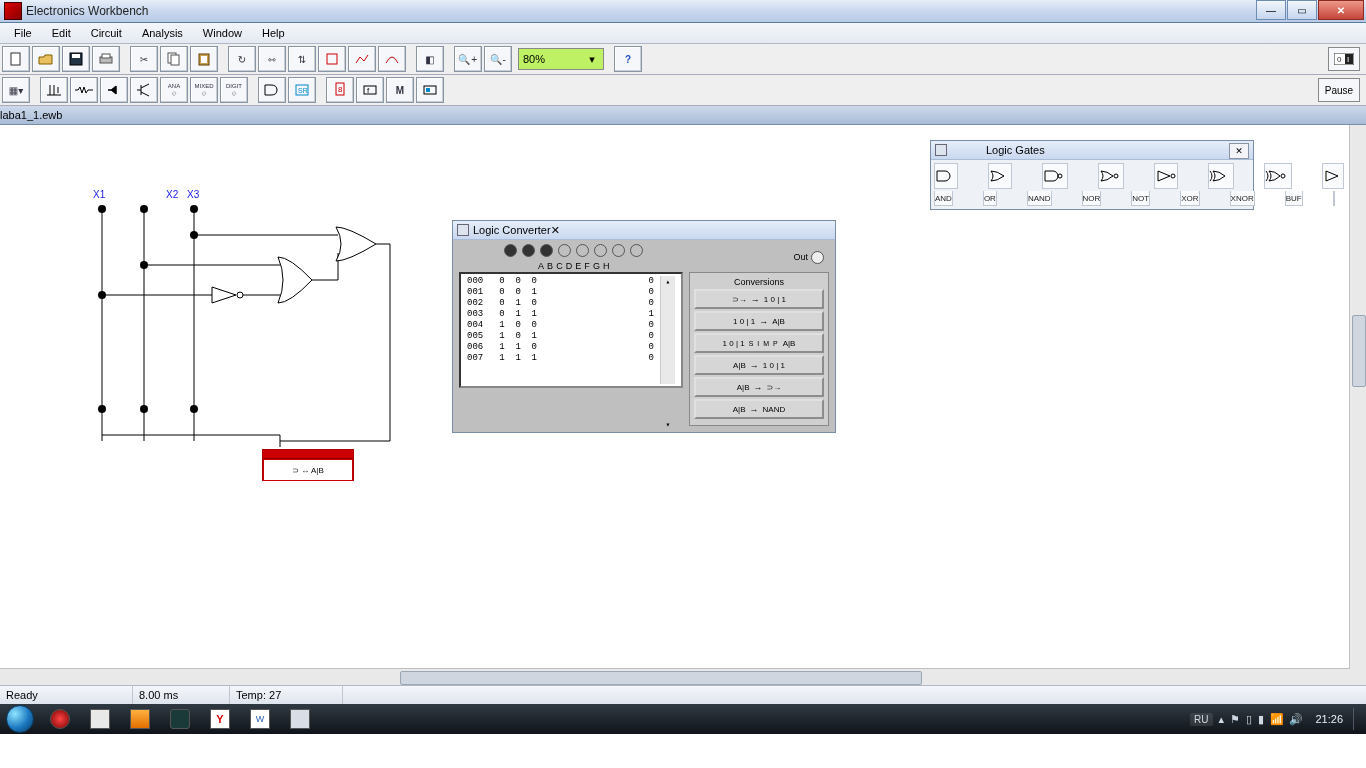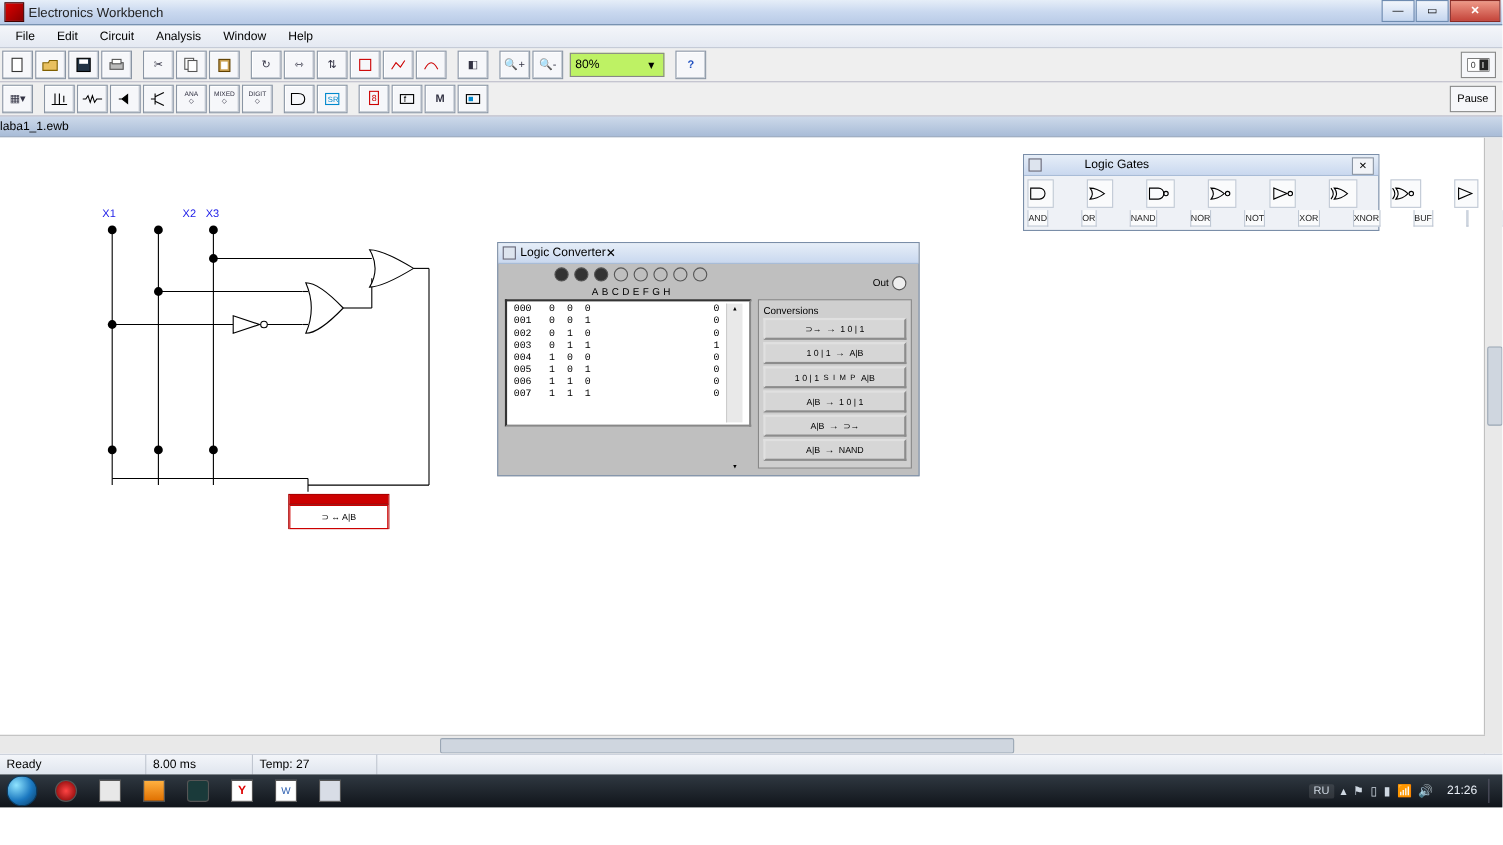--- a/index.html
+++ b/index.html
@@ -56,21 +56,21 @@
 .lconv .body{padding:6px;display:flex;flex-direction:column;gap:4px;}
 .lconv .header{display:flex;align-items:center;justify-content:flex-end;gap:2px;height:22px;padding:0 4px;}
 .term{width:14px;text-align:center;font-size:9px;}
 .termdot{width:11px;height:11px;border-radius:50%;border:1px solid #555;display:inline-block;margin:0 1px;}
 .termdot.on{background:#333;}
 .lcmain{display:flex;gap:6px;}
 .tt{border:2px inset #888;background:#fff;font-family:'Courier New',monospace;font-size:9px;line-height:11px;white-space:pre;padding:2px 6px;display:flex;gap:6px;}
 .ttcol{white-space:pre;}
 .tt .scrollcol{width:14px;border-left:1px solid #ccc;background:#e9e9e9;}
 .convpanel{width:130px;border:1px solid #888;background:#cfcfcf;padding:4px;}
-.convpanel .hdr{font-size:9px;margin-bottom:2px;}
+.convpanel .hdr{text-align:center;font-size:9px;margin-bottom:2px;}
 .convbtn{height:16px;border:2px outset #e0e0e0;background:#d6d6d6;margin-bottom:2px;display:flex;align-items:center;justify-content:center;font-size:8px;gap:4px;}
 .convbtn .arrow{font-size:9px;}
 .exprbox{height:16px;border:2px inset #888;background:#fff;font-family:'Courier New',monospace;font-size:10px;padding:1px 4px;display:flex;align-items:center;}
 
 .redcomp{position:absolute;width:90px;height:30px;border:1px solid #a00;}
 .redcomp .top{height:8px;background:#c00;border-bottom:1px solid #800;}
 .redcomp .bot{height:20px;background:#fff;border:1px solid #c00;display:flex;align-items:center;justify-content:center;font-size:8px;gap:2px;}
 </style>
 </head>
 <body>

